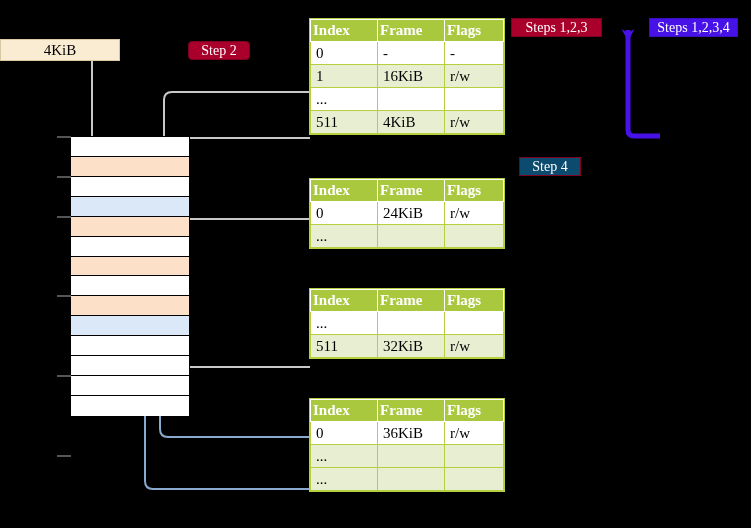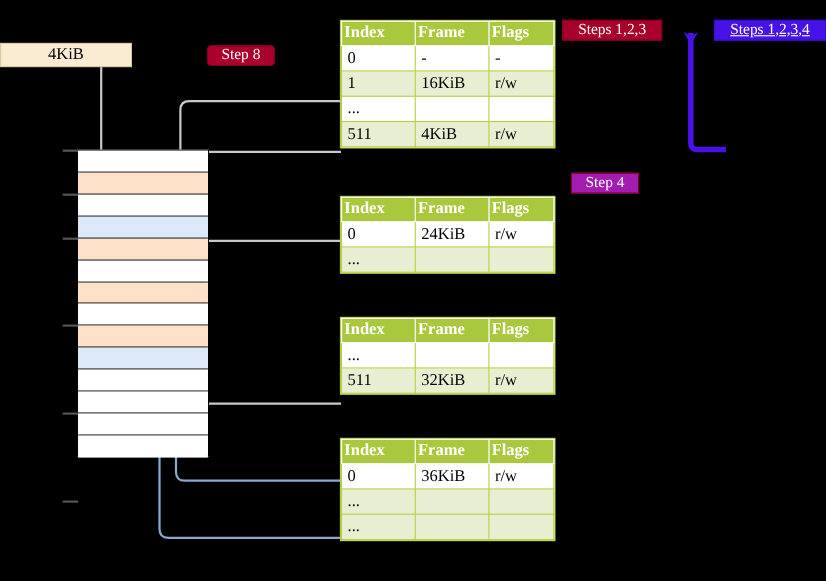--- a/index.html
+++ b/index.html
@@ -22,21 +22,21 @@
     display:flex;align-items:center;justify-content:center;
     color:#fff;font-size:14px;line-height:1;white-space:nowrap;
     box-sizing:border-box;
   }
   .badge-red{background:#a8002b;border:1px solid #7d0020;}
   .badge-round{border-radius:4px;}
   .badge-blue{background:#4712e8;border:1px solid #3a0fc0;}
 
   #step0{left:188px;top:41px;width:62px;height:19px;}
   #step123{left:511px;top:18px;width:91px;height:19px;}
-  #step1234{left:649px;top:18px;width:102px;height:19px;text-decoration:underline;}
+  #step1234{left:649px;top:18px;width:89px;height:19px;}
   #step4{left:519px;top:157px;width:62px;height:19px;}
 
   
   #memcol{left:70px;top:136px;width:120px;height:279px;
           border:1px solid #000;box-sizing:border-box;background:#fff;}
   .memrow{width:100%;box-sizing:border-box;border-bottom:1px solid #000;}
   .memrow:last-child{border-bottom:none;}
   .m-white{background:#ffffff;}
   .m-orange{background:#fde0c8;}
   .m-blue{background:#dbe8f7;}
@@ -108,32 +108,32 @@
   <path d="M310,489 L153,489 Q145,489 145,481 L145,330" stroke="#8aa9cf" stroke-width="2" fill="none" marker-end="url(#ar-blue)"></path>
 
   <path d="M660,136 L634,136 Q628,136 628,130 L628,30" stroke="#4712e8" stroke-width="5" fill="none" stroke-linejoin="round" marker-end="url(#ar-purple)"></path>
 </svg>
 
 <div class="abs kib-box">
   <span>4KiB</span>
 </div>
 
 <div class="abs badge badge-red badge-round" id="step0" style="background: rgb(168, 0, 43);">
-  <span>Step 8</span>
+  <span>Step 2</span>
 </div>
 
 <div class="abs badge badge-red" id="step123" style="background: rgb(168, 0, 43);">
   <span>Steps 1,2,3</span>
 </div>
 
 <div class="abs badge badge-blue" id="step1234" style="background: rgb(71, 18, 232);">
   <span>Steps 1,2,3,4</span>
 </div>
 
-<div class="abs badge badge-red" id="step4" style="background: #a21caf;">
+<div class="abs badge badge-red" id="step4" style="background: #0c4a6e;">
   <span>Step 4</span>
 </div>
 
 <div class="abs" id="memcol">
     <div class="memrow m-white" style="height: 19.9286px;"></div>
     <div class="memrow m-orange" style="height: 19.9286px;"></div>
     <div class="memrow m-white" style="height: 19.9286px;"></div>
     <div class="memrow m-blue" style="height: 19.9286px;"></div>
     <div class="memrow m-orange" style="height: 19.9286px;"></div>
     <div class="memrow m-white" style="height: 19.9286px;"></div>

